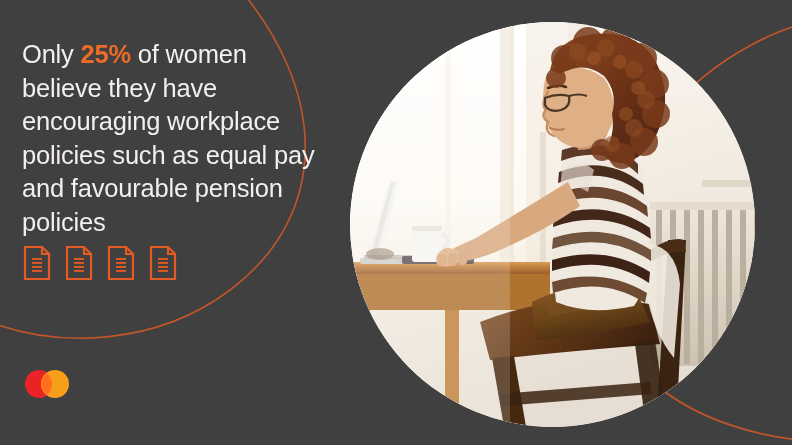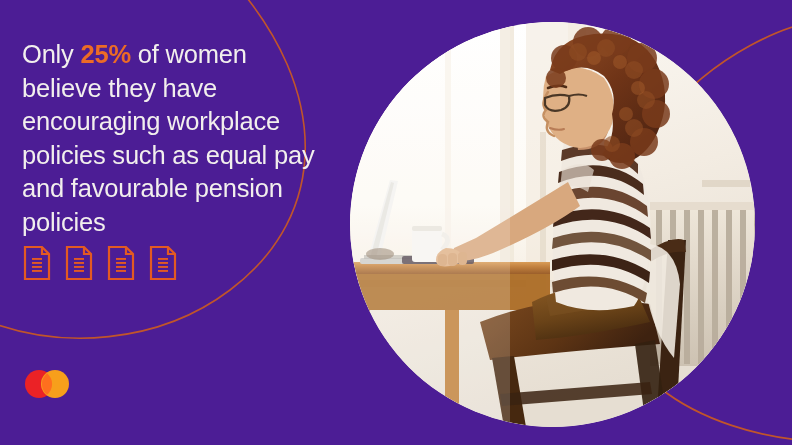--- a/index.html
+++ b/index.html
@@ -9,21 +9,21 @@
     background: #000;
   }
   body {
     font-family: "Liberation Sans", sans-serif;
   }
 
   .slide {
     position: relative;
     width: 792px;
     height: 445px;
-    background: #4c1d95;
+    background: #404040;
     overflow: hidden;
   }
 
   
   .arc-layer {
     position: absolute;
     inset: 0;
     width: 792px;
     height: 445px;
     pointer-events: none;

